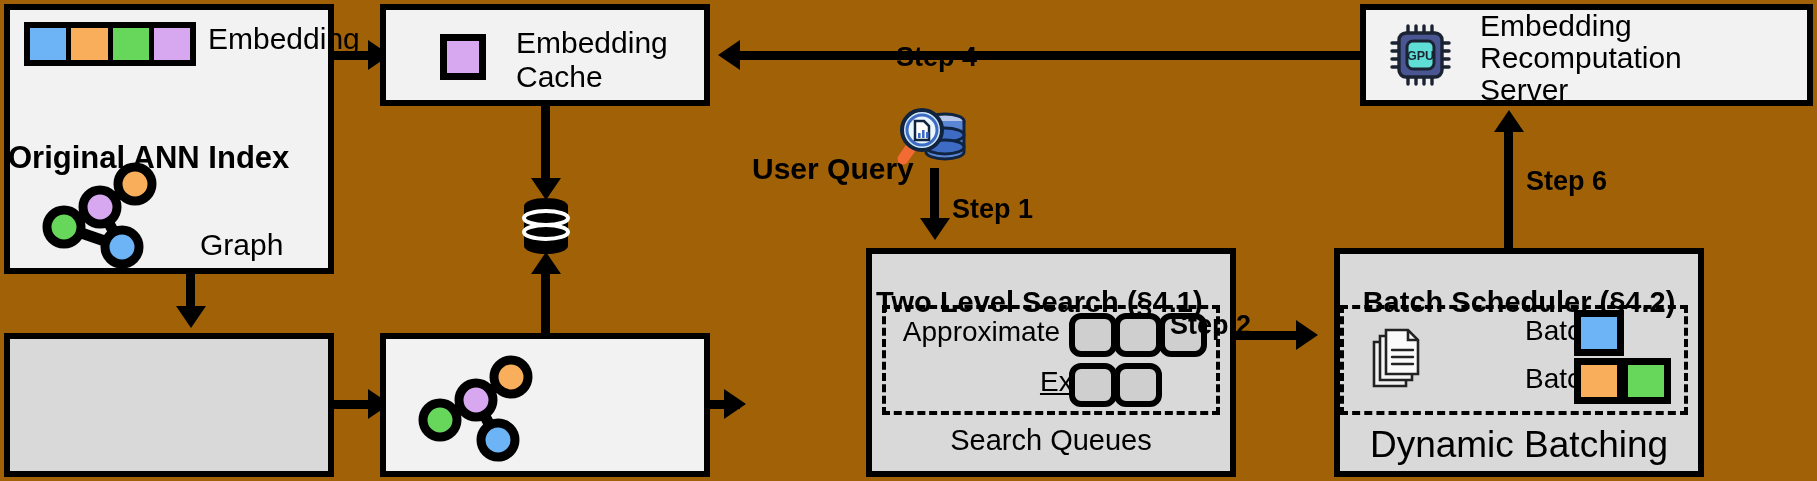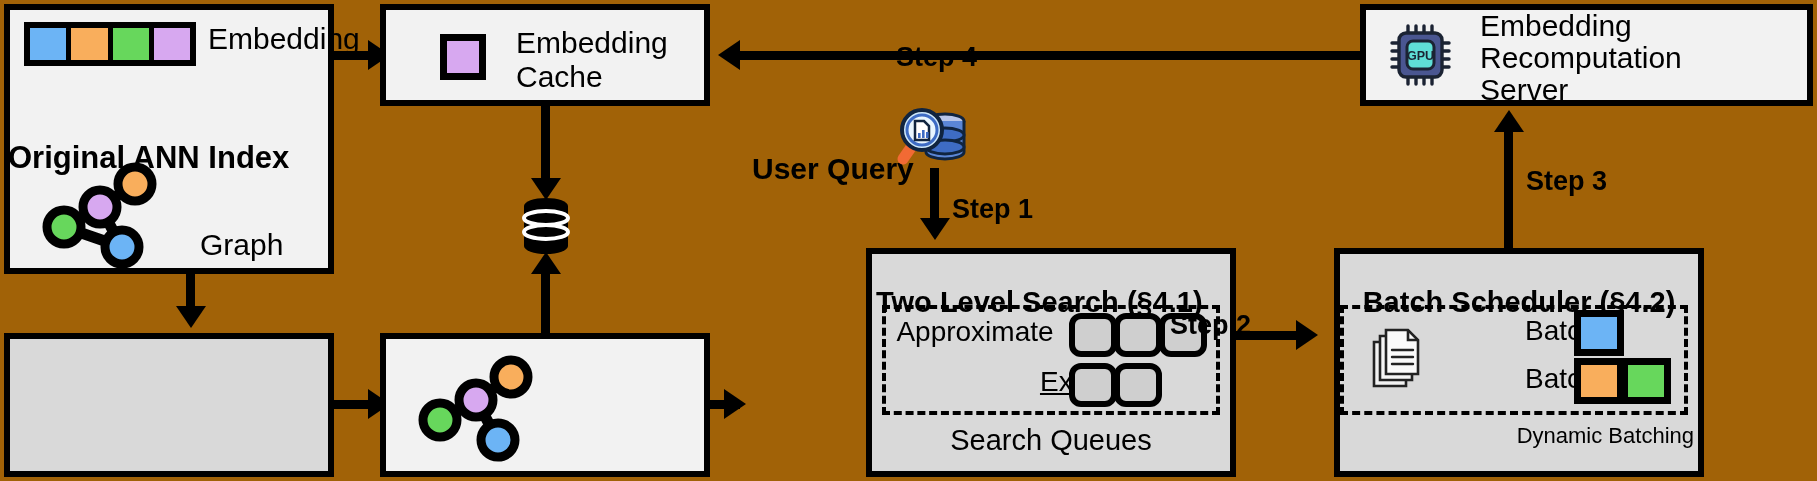--- a/index.html
+++ b/index.html
@@ -147,21 +147,21 @@
 
   <div class="bar" style="left:930px;top:168px;width:9px;height:52px;"></div>
   <div class="tri d" style="left:920px;top:218px;"></div>
   <div class="lbl bold" style="left:952px;top:168px;font-size:27px;">Step 1</div>
 
   <div class="box gray" style="left:866px;top:248px;width:370px;height:229px;"></div>
   <div class="lbl bold" style="left:876px;top:260px;width:350px;text-align:left;font-size:29px;">Two Level Search (§4.1)</div>
 
   <div class="dashed" style="left:882px;top:305px;width:338px;height:110px;"></div>
 
-  <div class="lbl" style="left:890px;top:316px;width:170px;text-align:center;font-size:28px;">Approximate</div>
+  <div class="lbl" style="left:890px;top:316px;width:170px;text-align:right;font-size:28px;">Approximate</div>
   <div class="queue" style="left:1069px;top:313px;width:48px;height:44px;"></div>
   <div class="queue" style="left:1114px;top:313px;width:48px;height:44px;"></div>
   <div class="queue" style="left:1159px;top:313px;width:48px;height:44px;"></div>
 
   <div class="lbl" style="left:940px;top:366px;width:170px;text-align:right;font-size:28px;text-decoration:underline;">Exact</div>
   <div class="queue" style="left:1069px;top:363px;width:48px;height:44px;"></div>
   <div class="queue" style="left:1114px;top:363px;width:48px;height:44px;"></div>
 
   <div class="lbl" style="left:876px;top:424px;width:350px;text-align:center;font-size:29px;">Search Queues</div>
 
@@ -188,25 +188,25 @@
     </svg>
   </div>
 
   <div class="lbl" style="left:1440px;top:315px;width:180px;text-align:right;font-size:28px;">Batch 1</div>
   <div class="swatch" style="left:1574px;top:310px;width:50px;height:46px;background:#6cb4f5;"></div>
 
   <div class="lbl" style="left:1440px;top:363px;width:180px;text-align:right;font-size:28px;">Batch 2</div>
   <div class="swatch" style="left:1574px;top:358px;width:50px;height:46px;background:#f9ae5c;"></div>
   <div class="swatch" style="left:1621px;top:358px;width:50px;height:46px;background:#67d75c;"></div>
 
-  <div class="lbl" style="left:1344px;top:424px;width:350px;text-align:right;font-size:22px;">Dynamic Batching</div>
+  <div class="lbl" style="left:1344px;top:424px;width:350px;text-align:center;font-size:37px;">Dynamic Batching</div>
 
   <div class="bar" style="left:1504px;top:130px;width:9px;height:118px;"></div>
   <div class="tri u" style="left:1494px;top:110px;"></div>
-  <div class="lbl bold" style="left:1526px;top:140px;font-size:27px;">Step 3</div>
+  <div class="lbl bold" style="left:1526px;top:140px;font-size:27px;">Step 6</div>
 
   <div class="box" style="left:1360px;top:4px;width:453px;height:102px;"></div>
 
   <div class="gwrap" style="left:1388px;top:22px;">
     <svg width="68" height="66" viewBox="0 0 68 66">
       <g stroke="#1b2333" stroke-width="3.4" stroke-linecap="round">
         <line x1="20" y1="4" x2="20" y2="13"></line>
           <line x1="28" y1="4" x2="28" y2="13"></line>
         <line x1="36" y1="4" x2="36" y2="13"></line>
           <line x1="44" y1="4" x2="44" y2="13"></line>

